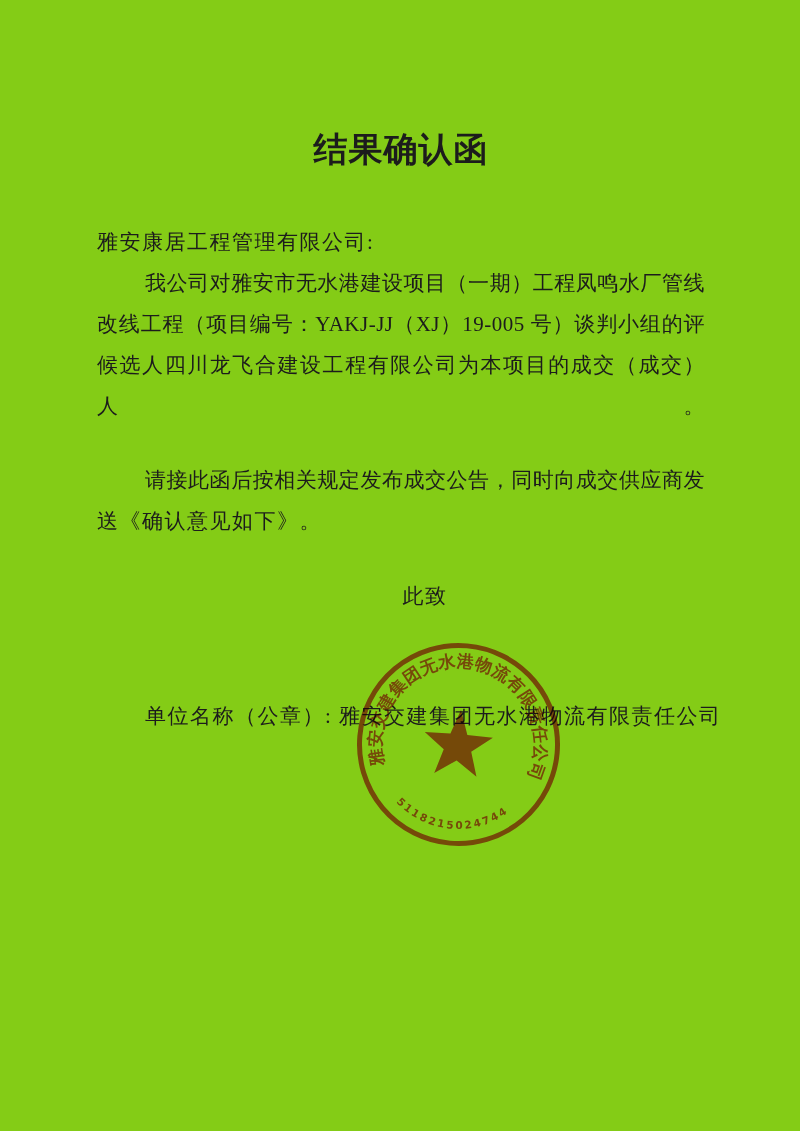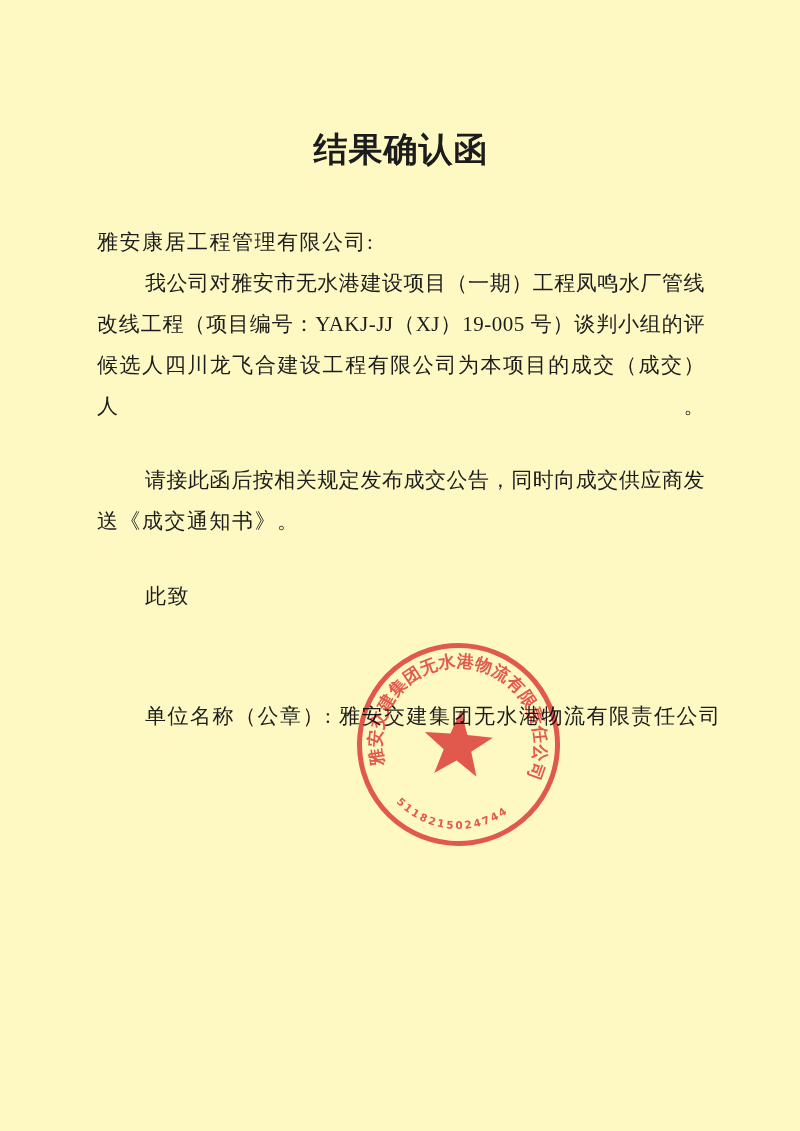--- a/index.html
+++ b/index.html
@@ -4,21 +4,21 @@
 <style>
   * { margin: 0; padding: 0; box-sizing: border-box; }
   html, body { background: #ffffff; }
   body { font-family: "Liberation Serif", "DejaVu Serif", serif; }
 
   .page {
     position: relative;
     width: 800px;
     height: 1131px;
     margin: 0 auto;
-    background: #fef9c3;
+    background: #84cc16;
     color: #1c1c1c;
     overflow: hidden;
   }
 
   .doc {
     padding: 0 95px 0 97px;
   }
 
   .title {
     margin-top: 127px;
@@ -38,21 +38,21 @@
     white-space: nowrap;
   }
 
   .jline {
     text-align: justify;
     text-align-last: justify;
     letter-spacing: 0.5px;
     white-space: normal;
   }
 
-  .ind2 { padding-left: 48px; }
+  .ind2 { padding-left: 48px; text-align: center; }
   .ind-cb { padding-left: 36px; }
 
   .ul {
     text-underline-offset: 5px;
     text-decoration-thickness: 1px;
   }
 
   .cb {
     display: inline-block;
     width: 19px;
@@ -116,21 +116,21 @@
       <div class="line jline ind2"><span>我公司对</span><span class="ul">雅安市无水港建设项目（一期）工程凤鸣水厂管线</span></div>
 
       <div class="line jline"><span class="ul">改线工程</span><span>（项目编号：YAKJ-JJ（XJ）19-005 号）谈判小组的评</span></div>
 
 
 
       <div class="line jline"><span>候选人</span><span class="ul">四川龙飞合建设工程有限公司</span><span>为本项目的成交（成交）人。</span></div>
 
       <div class="line jline ind2 gap-p">请接此函后按相关规定发布成交公告，同时向成交供应商发</div>
 
-      <div class="line">送《成交通知书》。</div>
+      <div class="line">送《确认意见如下》。</div>
 
       <div class="line ind2 gap-close">此致</div>
 
     </div>
 
     <div class="sig-block">
       <div class="line sig-line"><span>单位名称（公章）:</span><span> </span><span>雅安交建集团无水港物流有限责任公司</span></div>
     </div>
 
   </div>

